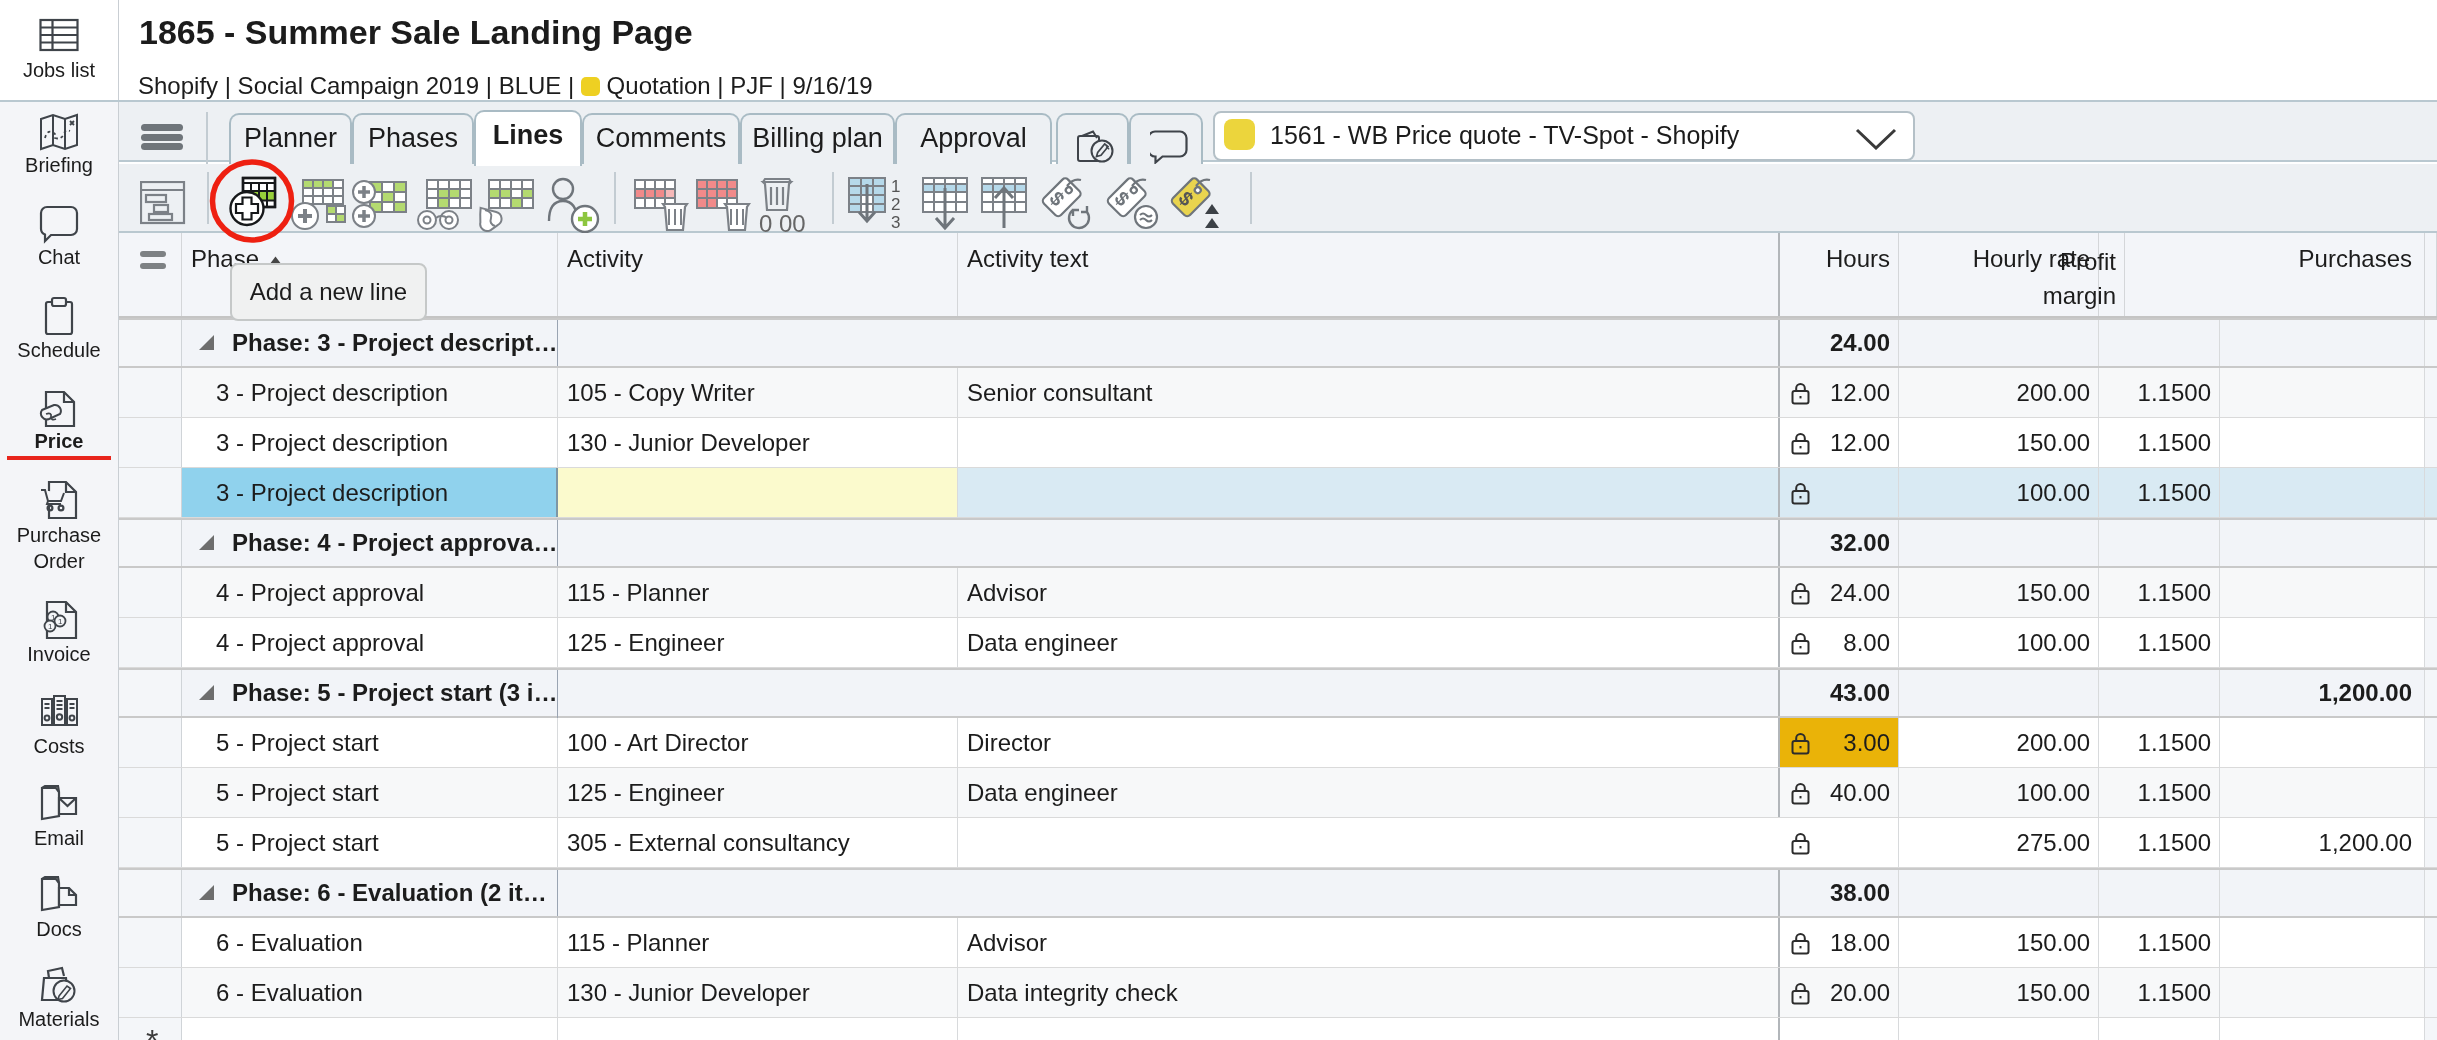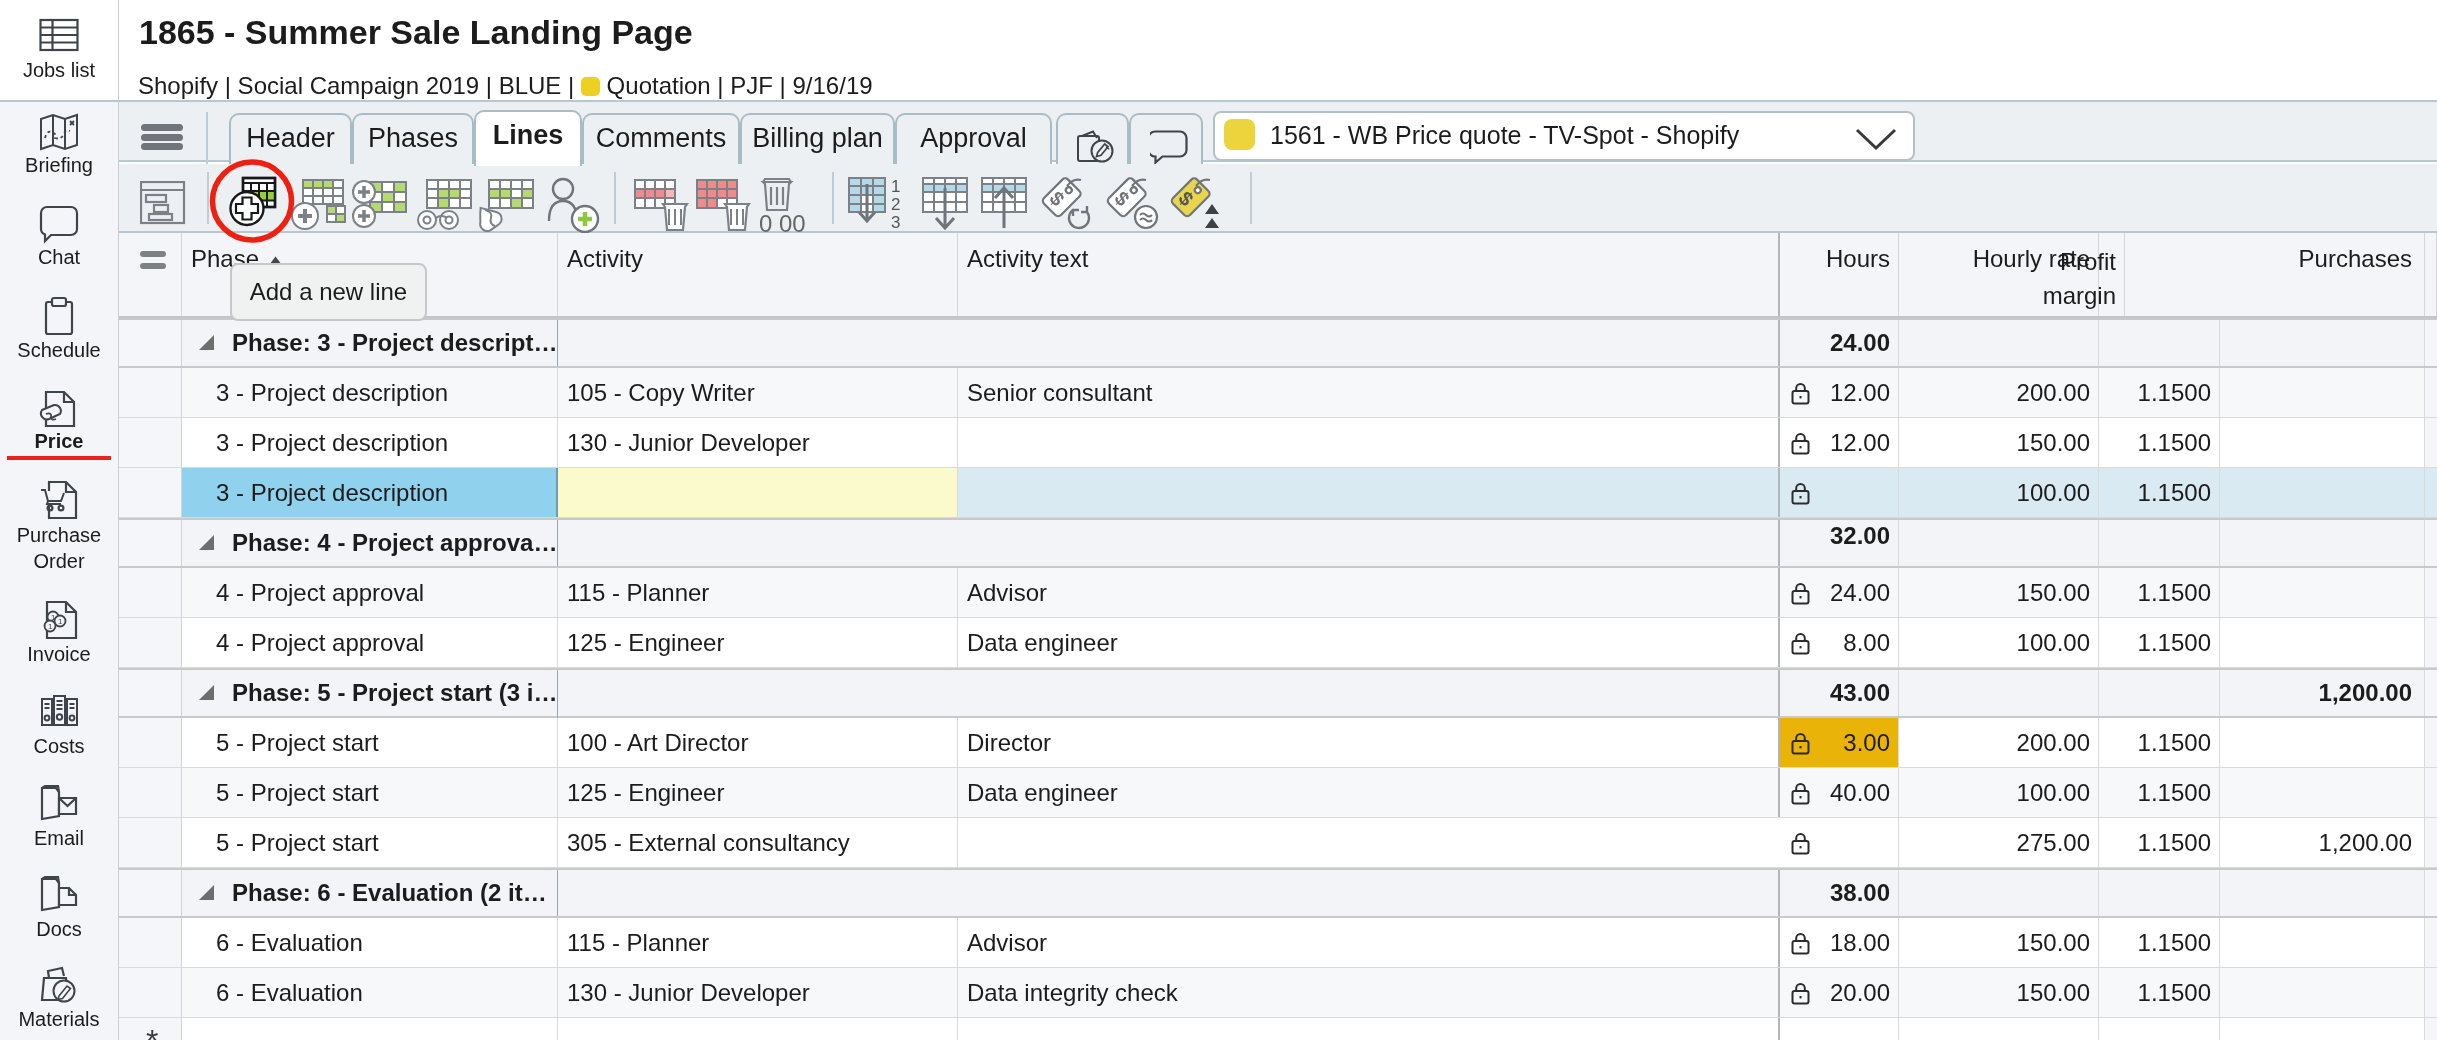--- a/index.html
+++ b/index.html
@@ -38,21 +38,21 @@
 <body>
 <div id="page">
   <div id="title">1865 - Summer Sale Landing Page</div>
   <div id="subtitle">Shopify | Social Campaign 2019 | BLUE | <span class="ysq"></span> Quotation | PJF | 9/16/19</div>
   <div id="hairline-top"></div>
   <div id="tabbar">
     <div class="abs" style="left:22px;top:22px;width:42px;height:7px;background:#6f757a;border-radius:3.5px"></div>
     <div class="abs" style="left:22px;top:31.5px;width:42px;height:7px;background:#6f757a;border-radius:3.5px"></div>
     <div class="abs" style="left:22px;top:41px;width:42px;height:7px;background:#6f757a;border-radius:3.5px"></div>
     <div class="vdiv" style="left:87px; top:10px;"></div>
-    <div class="tab" style="left:110px; width:123px;">Header</div>
+    <div class="tab" style="left:110px; width:123px;">Planner</div>
     <div class="tab" style="left:233px; width:122px;">Phases</div>
     <div class="tab sel" style="left:355px; width:108px;">Lines</div>
     <div class="tab" style="left:463px; width:158px;">Comments</div>
     <div class="tab" style="left:621px; width:155px;">Billing plan</div>
     <div class="tab" style="left:776px; width:157px;">Approval</div>
     <div class="tab" style="left:937px; width:73px;">
       <svg class="ticon" style="left:17px;" width="40" height="36" viewBox="0 0 40 36">
         <g fill="none" stroke="#3f444a" stroke-width="2">
         <path d="M7 7 L18 2.5 L22 9"></path>
         <rect x="3" y="7" width="21" height="25" rx="2"></rect>
@@ -425,21 +425,21 @@
       <div class="row" style="top: 285px; background: rgb(242, 244, 248); border-top: 2px solid rgb(201, 201, 201); border-bottom: 2px solid rgb(201, 201, 201);">
         <div class="cell" style="left: 0px; width: 63px; background: rgb(244, 246, 249); height: 46px; border-right: 1px solid rgb(208, 212, 216);"></div>
         <div class="cell" style="left: 63px; width: 376px; background: transparent; height: 46px; border-right: 1px solid rgb(154, 164, 178);">
           <svg style="position:absolute;left:16px;top:14px;" width="17" height="17" viewBox="0 0 17 17">
             <path d="M1 16 L16 16 L16 1 Z" fill="#6d6d6d"></path>
           </svg>
           <span class="grp" style="position:absolute;left:50px;top:9px;">Phase: 4 - Project approva…</span>
         </div>
         <div class="cell" style="left: 439px; width: 1222px; height: 46px; border-right: 2px solid rgb(178, 182, 186);"></div>
         <div class="cell" style="left: 1661px; width: 119px; background: transparent; height: 46px;">
-          <span class="grp" style="position:absolute;right:8px;top:2px;margin-left:41px;">32.00</span>
+          <span class="grp" style="position:absolute;right:8px;top:9px;margin-left:41px;">32.00</span>
         </div>
         <div class="cell" style="left: 1780px; width: 200px; background: transparent; height: 46px;"></div>
         <div class="cell" style="left: 1980px; width: 121px; background: transparent; height: 46px;"></div>
         <div class="cell" style="left: 2101px; width: 205px; background: transparent; height: 46px;"></div>
         <div class="cell" style="left: 2306px; width: 12px; background: rgb(244, 246, 249); height: 46px; border-right: none;"></div>
       </div>
       <div class="row" style="top: 335px; border-bottom: 1px solid rgb(218, 218, 218);">
         <div class="cell" style="left: 0px; width: 63px; background: rgb(244, 246, 249); border-right: 1px solid rgb(208, 212, 216);"></div>
         <div class="cell" style="left: 63px; width: 376px; background: rgb(247, 248, 249);">
           <span style="position:absolute;left:34px;top:11px;">4 - Project approval</span>

